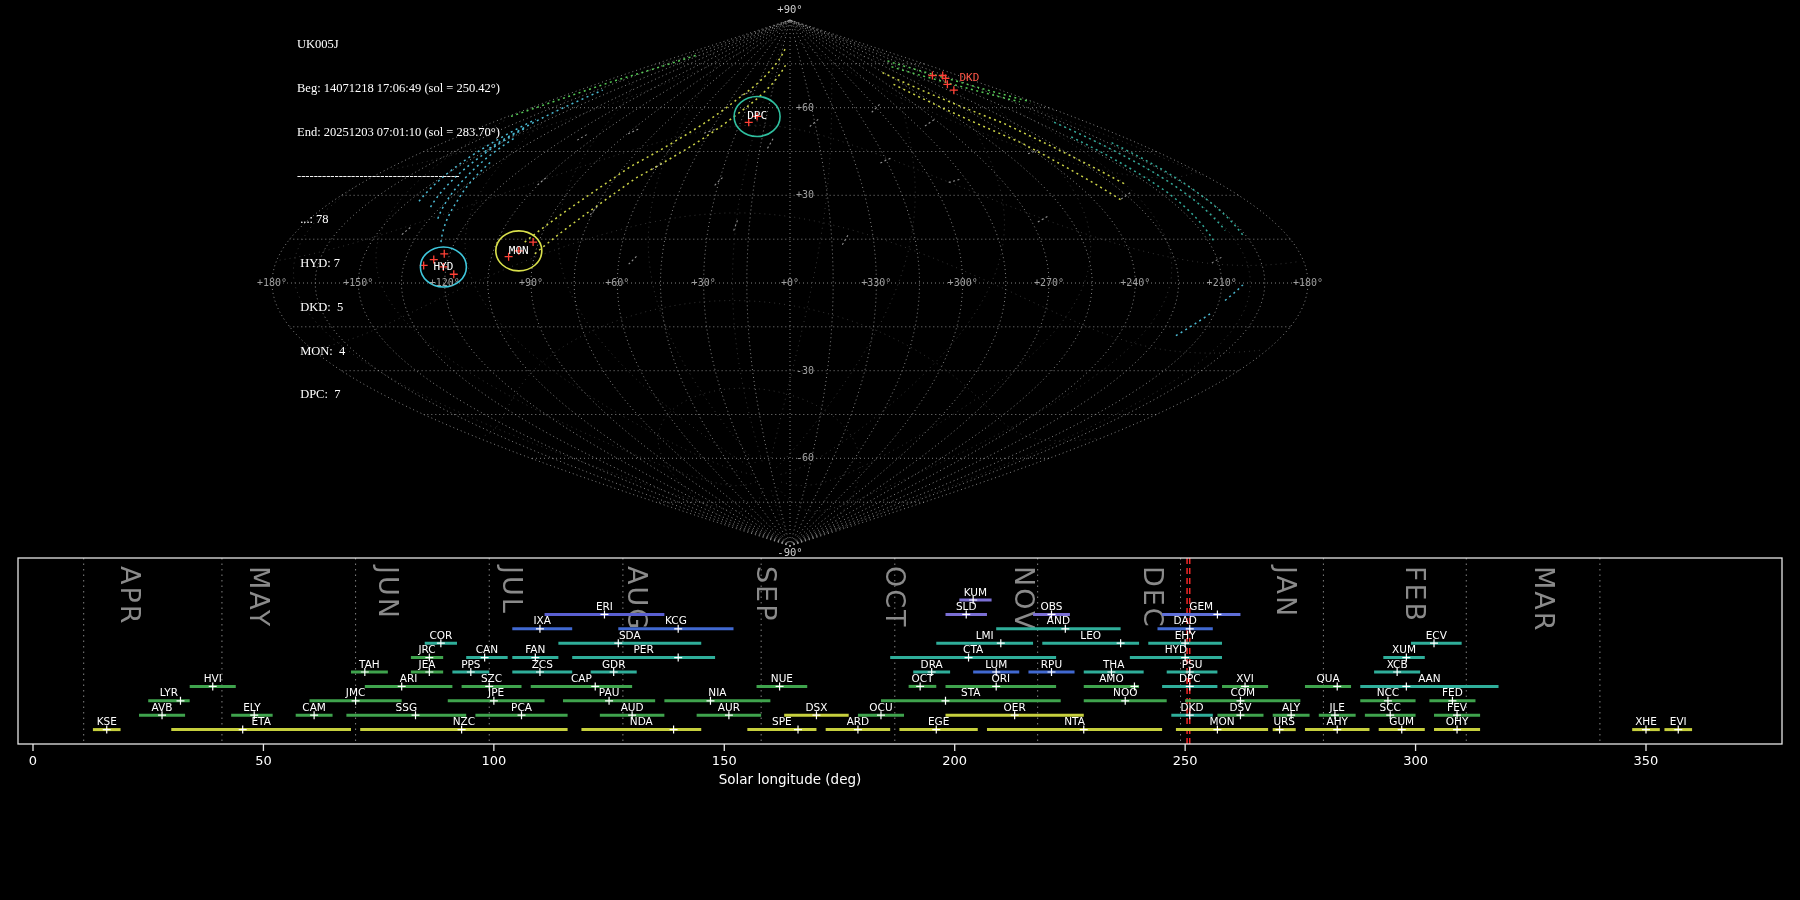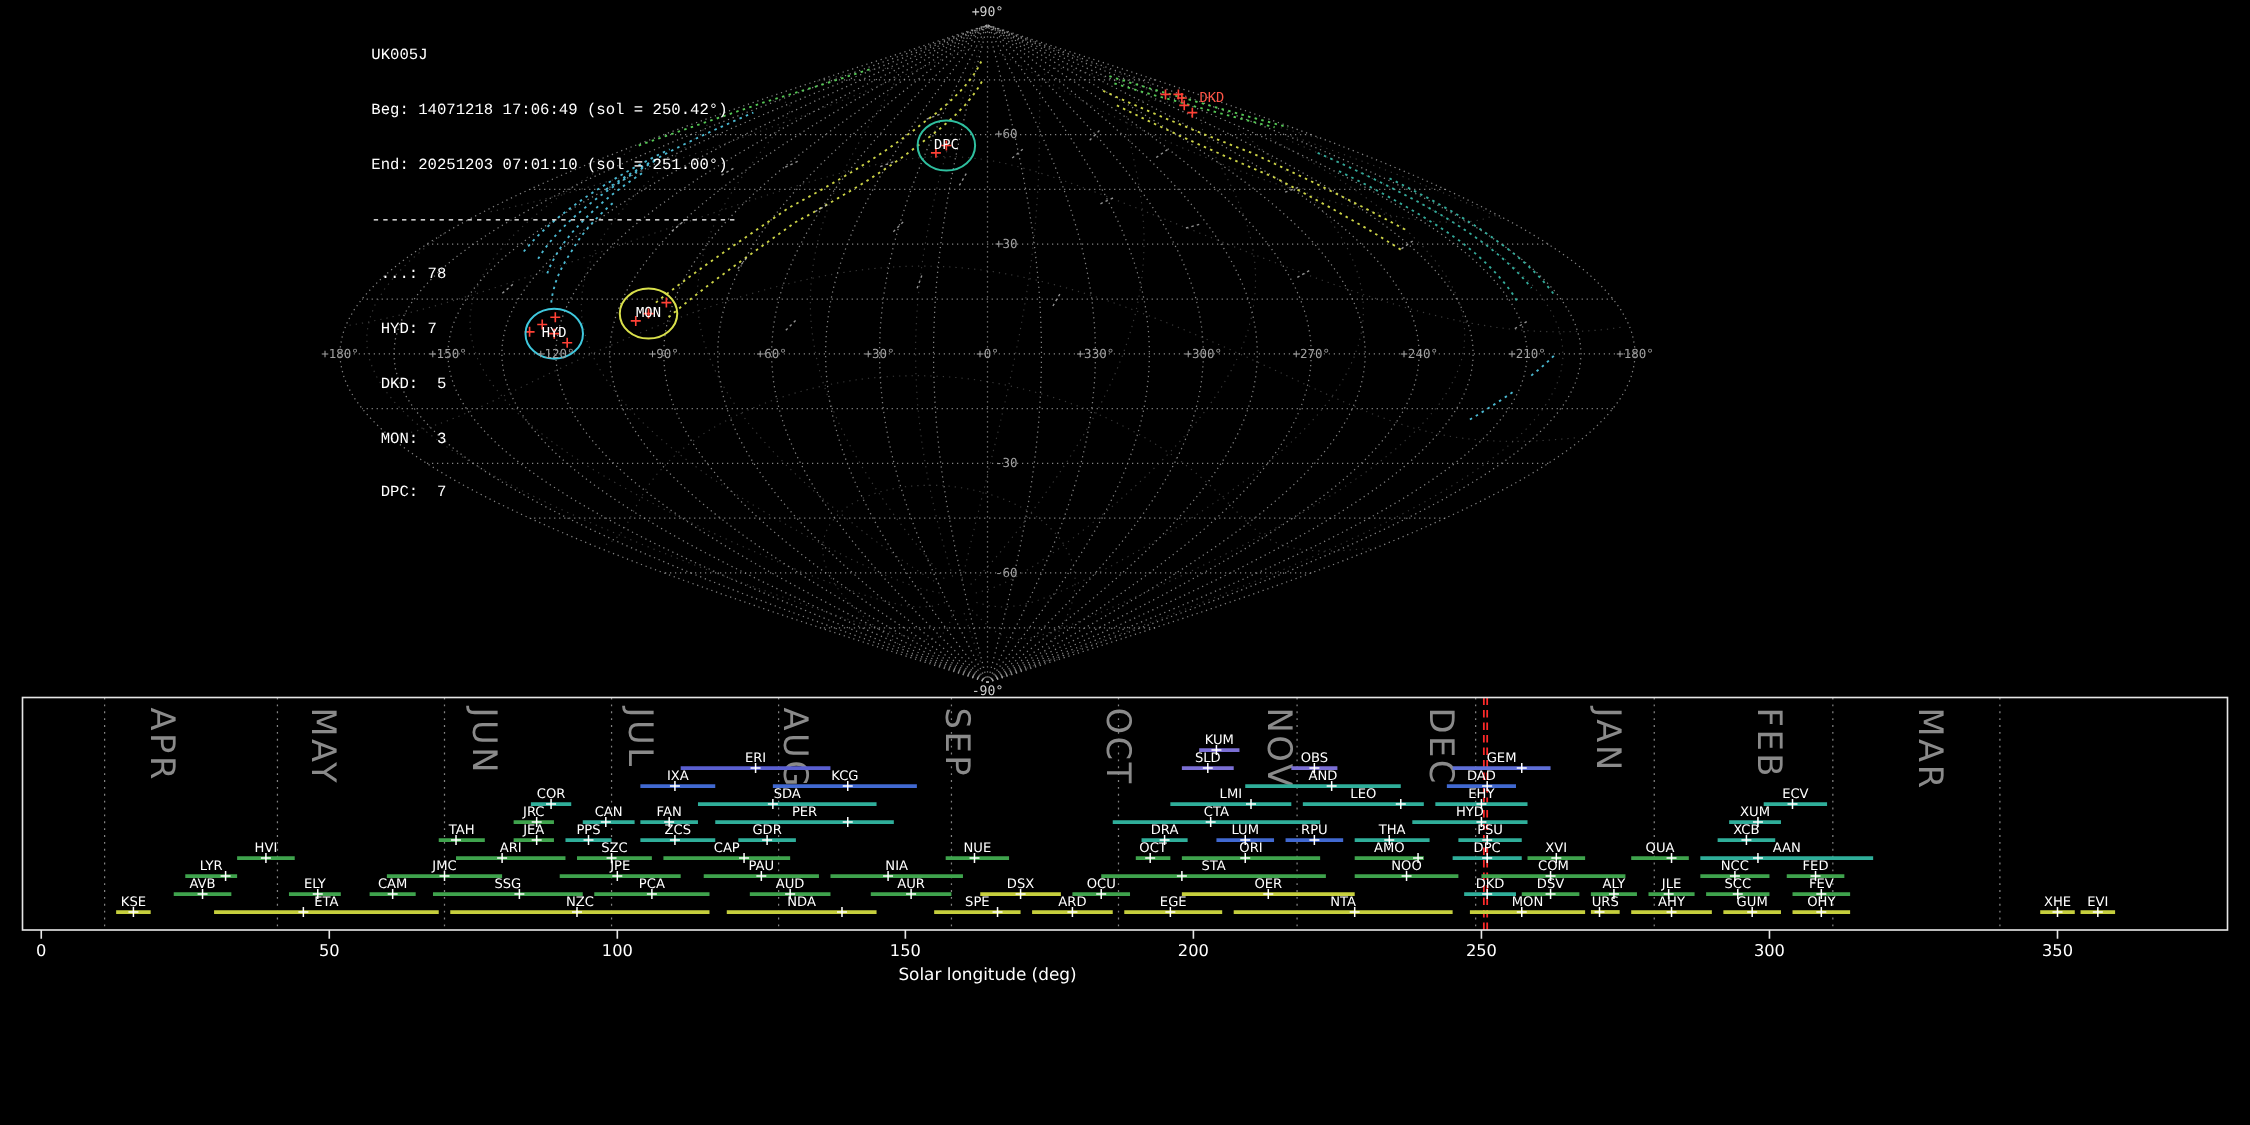--- a/index.html
+++ b/index.html
@@ -1,20 +1,20 @@
 <!DOCTYPE html>
 <html><head>
 <meta charset="utf-8">
 <style>
   html,body{margin:0;padding:0;background:#000;}
   .stage{position:relative;width:1800px;height:900px;background:#000;overflow:hidden;
          font-family:"DejaVu Sans",sans-serif;}
   #plot{position:absolute;left:0;top:0;}
   .legend{position:absolute;left:297px;top:8px;color:#ffffff;
-          font-family:Liberation Mono, monospace;font-size:12.5px;line-height:14.6px;
+          font-family:Liberation Serif, serif;font-size:12.5px;line-height:14.6px;
           white-space:pre;}
 </style>
 </head>
 <body>
 
 <div class="stage">
   <svg id="plot" width="1800" height="900" viewBox="0 0 1800 900" xmlns="http://www.w3.org/2000/svg">
       <g>
         <path d="M771.3 490.5L775.1 502.2L779.0 513.9L783.0 525.5L787.0 537.2M798.0 543.1L830.1 531.4L862.0 519.7L893.6 508.0L924.6 496.3L955.0 484.6L984.6 472.9L1013.2 461.3L1040.8 449.6L1067.1 437.9L1092.1 426.2L1115.6 414.5L1137.5 402.8L1157.7 391.1L1176.2 379.4L1192.7 367.7L1207.3 356.1L1219.9 344.4L1230.3 332.7L1238.6 321.0L1244.8 309.3L1248.7 297.6L1250.4 285.9L1249.8 274.2L1247.0 262.5L1242.0 250.9L1234.8 239.2L1225.4 227.5L1213.8 215.8L1200.3 204.1L1184.7 192.4L1167.2 180.7L1147.8 169.0L1126.7 157.3L1104.0 145.7L1079.8 134.0L1054.1 122.3L1027.1 110.6" fill="none" stroke="#8a8a8a" stroke-width="0.9" stroke-dasharray="1 4" opacity="0.42"></path>
         <path d="M777.7 488.1L786.4 497.0L795.1 504.5L804.1 509.7L814.4 511.7L827.4 509.9L843.7 504.7L862.8 497.3L883.7 488.5L905.7 478.8L928.0 468.6L950.5 458.1L972.6 447.3L994.3 436.3L1015.2 425.2L1035.3 414.1L1054.4 402.8L1072.4 391.6L1089.2 380.2L1104.6 368.9L1118.6 357.5L1131.1 346.1L1142.0 334.7L1151.3 323.3L1158.9 311.9L1164.8 300.4L1169.0 289.0L1171.3 277.5L1171.9 266.1L1170.7 254.6L1167.8 243.2L1163.1 231.8L1156.6 220.4L1148.5 209.0L1138.7 197.6L1127.4 186.2L1114.6 174.9L1100.3 163.6L1084.7 152.4L1067.9 141.2L1050.1 130.2L1031.3 119.2L1011.9 108.4" fill="none" stroke="#8a8a8a" stroke-width="0.9" stroke-dasharray="1 4" opacity="0.42"></path>
@@ -469,21 +469,21 @@
           <text x="1415.5714285714287" y="765" fill="#ffffff" font-size="13px" text-anchor="middle">300</text>
           <line x1="1646" y1="744" x2="1646" y2="751" stroke="#e6e6e6" stroke-width="1.3"></line>
           <text x="1646" y="765" fill="#ffffff" font-size="13px" text-anchor="middle">350</text>
           <text x="790" y="784" fill="#ffffff" font-size="13.5px" text-anchor="middle">Solar longitude (deg)</text>
         </g>
       </g>
     </svg>
   <div class="legend">
     <div>UK005J</div>
     <div>Beg: 14071218 17:06:49 (sol = 250.42°)</div>
-    <div>End: 20251203 07:01:10 (sol = 251.00°)</div>
+    <div>End: 20251203 07:01:10 (sol = 283.70°)</div>
     <div>---------------------------------------</div>
     <div> ...: 78</div>
     <div> HYD: 7</div>
     <div> DKD:  5</div>
-    <div> MON:  3</div>
+    <div> MON:  4</div>
     <div> DPC:  7</div>
   </div>
 </div>
 
 </body></html>

